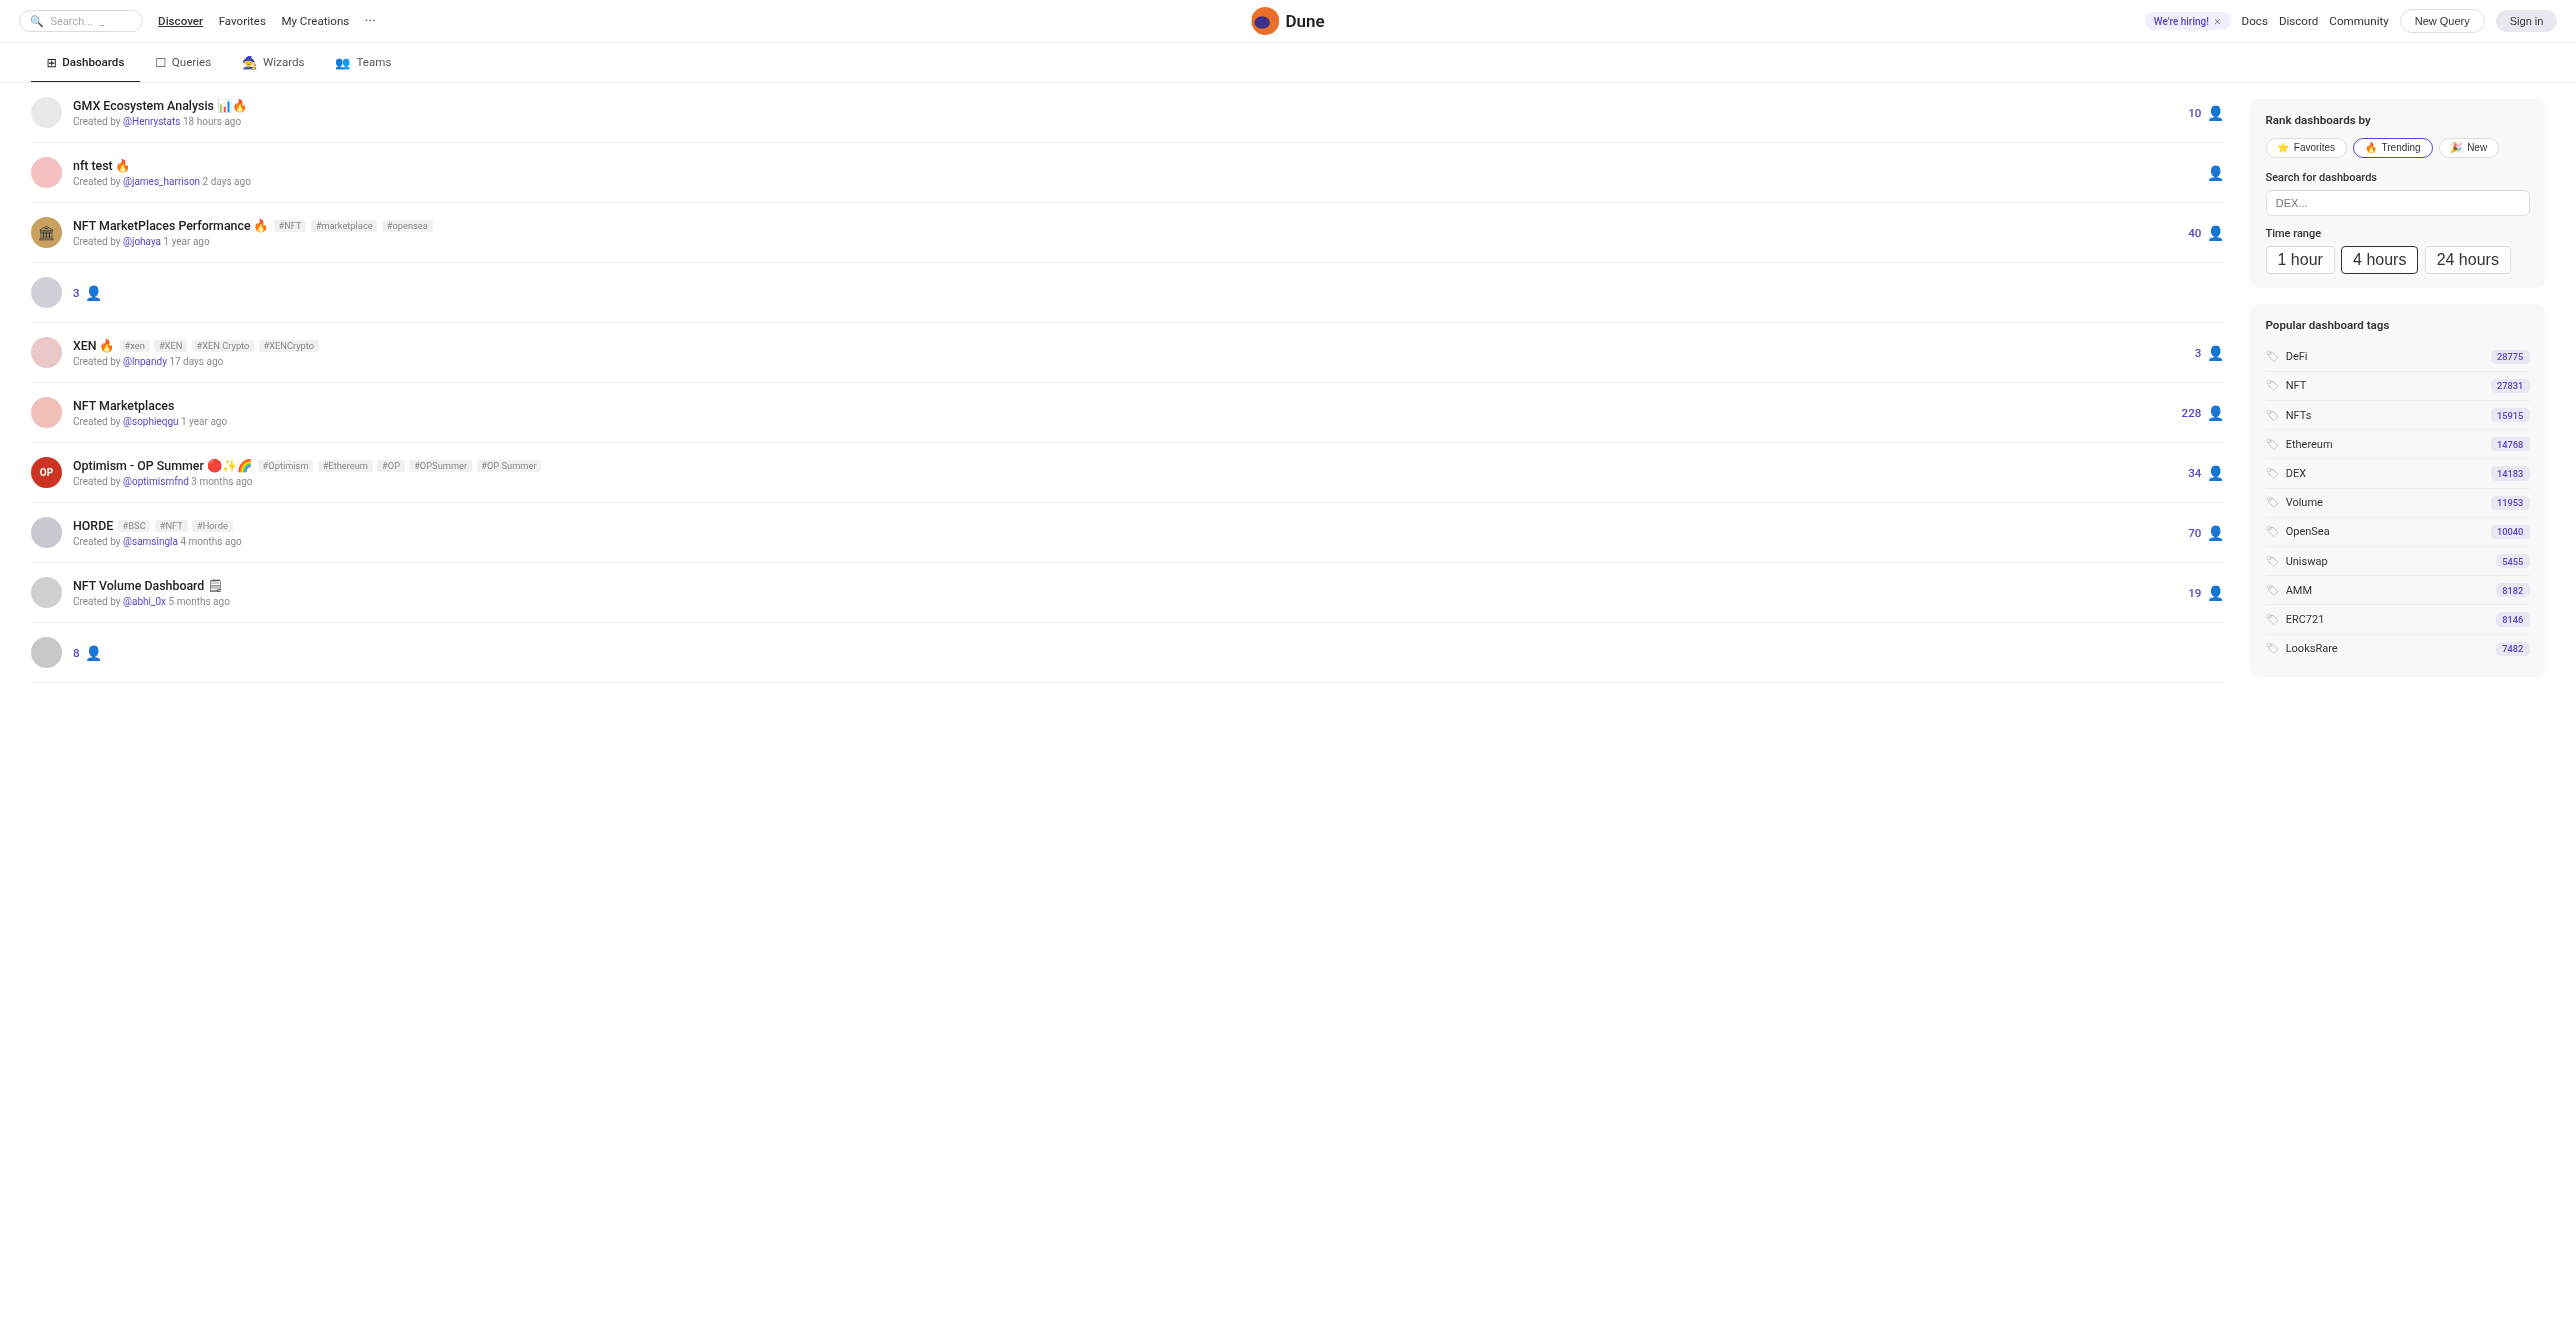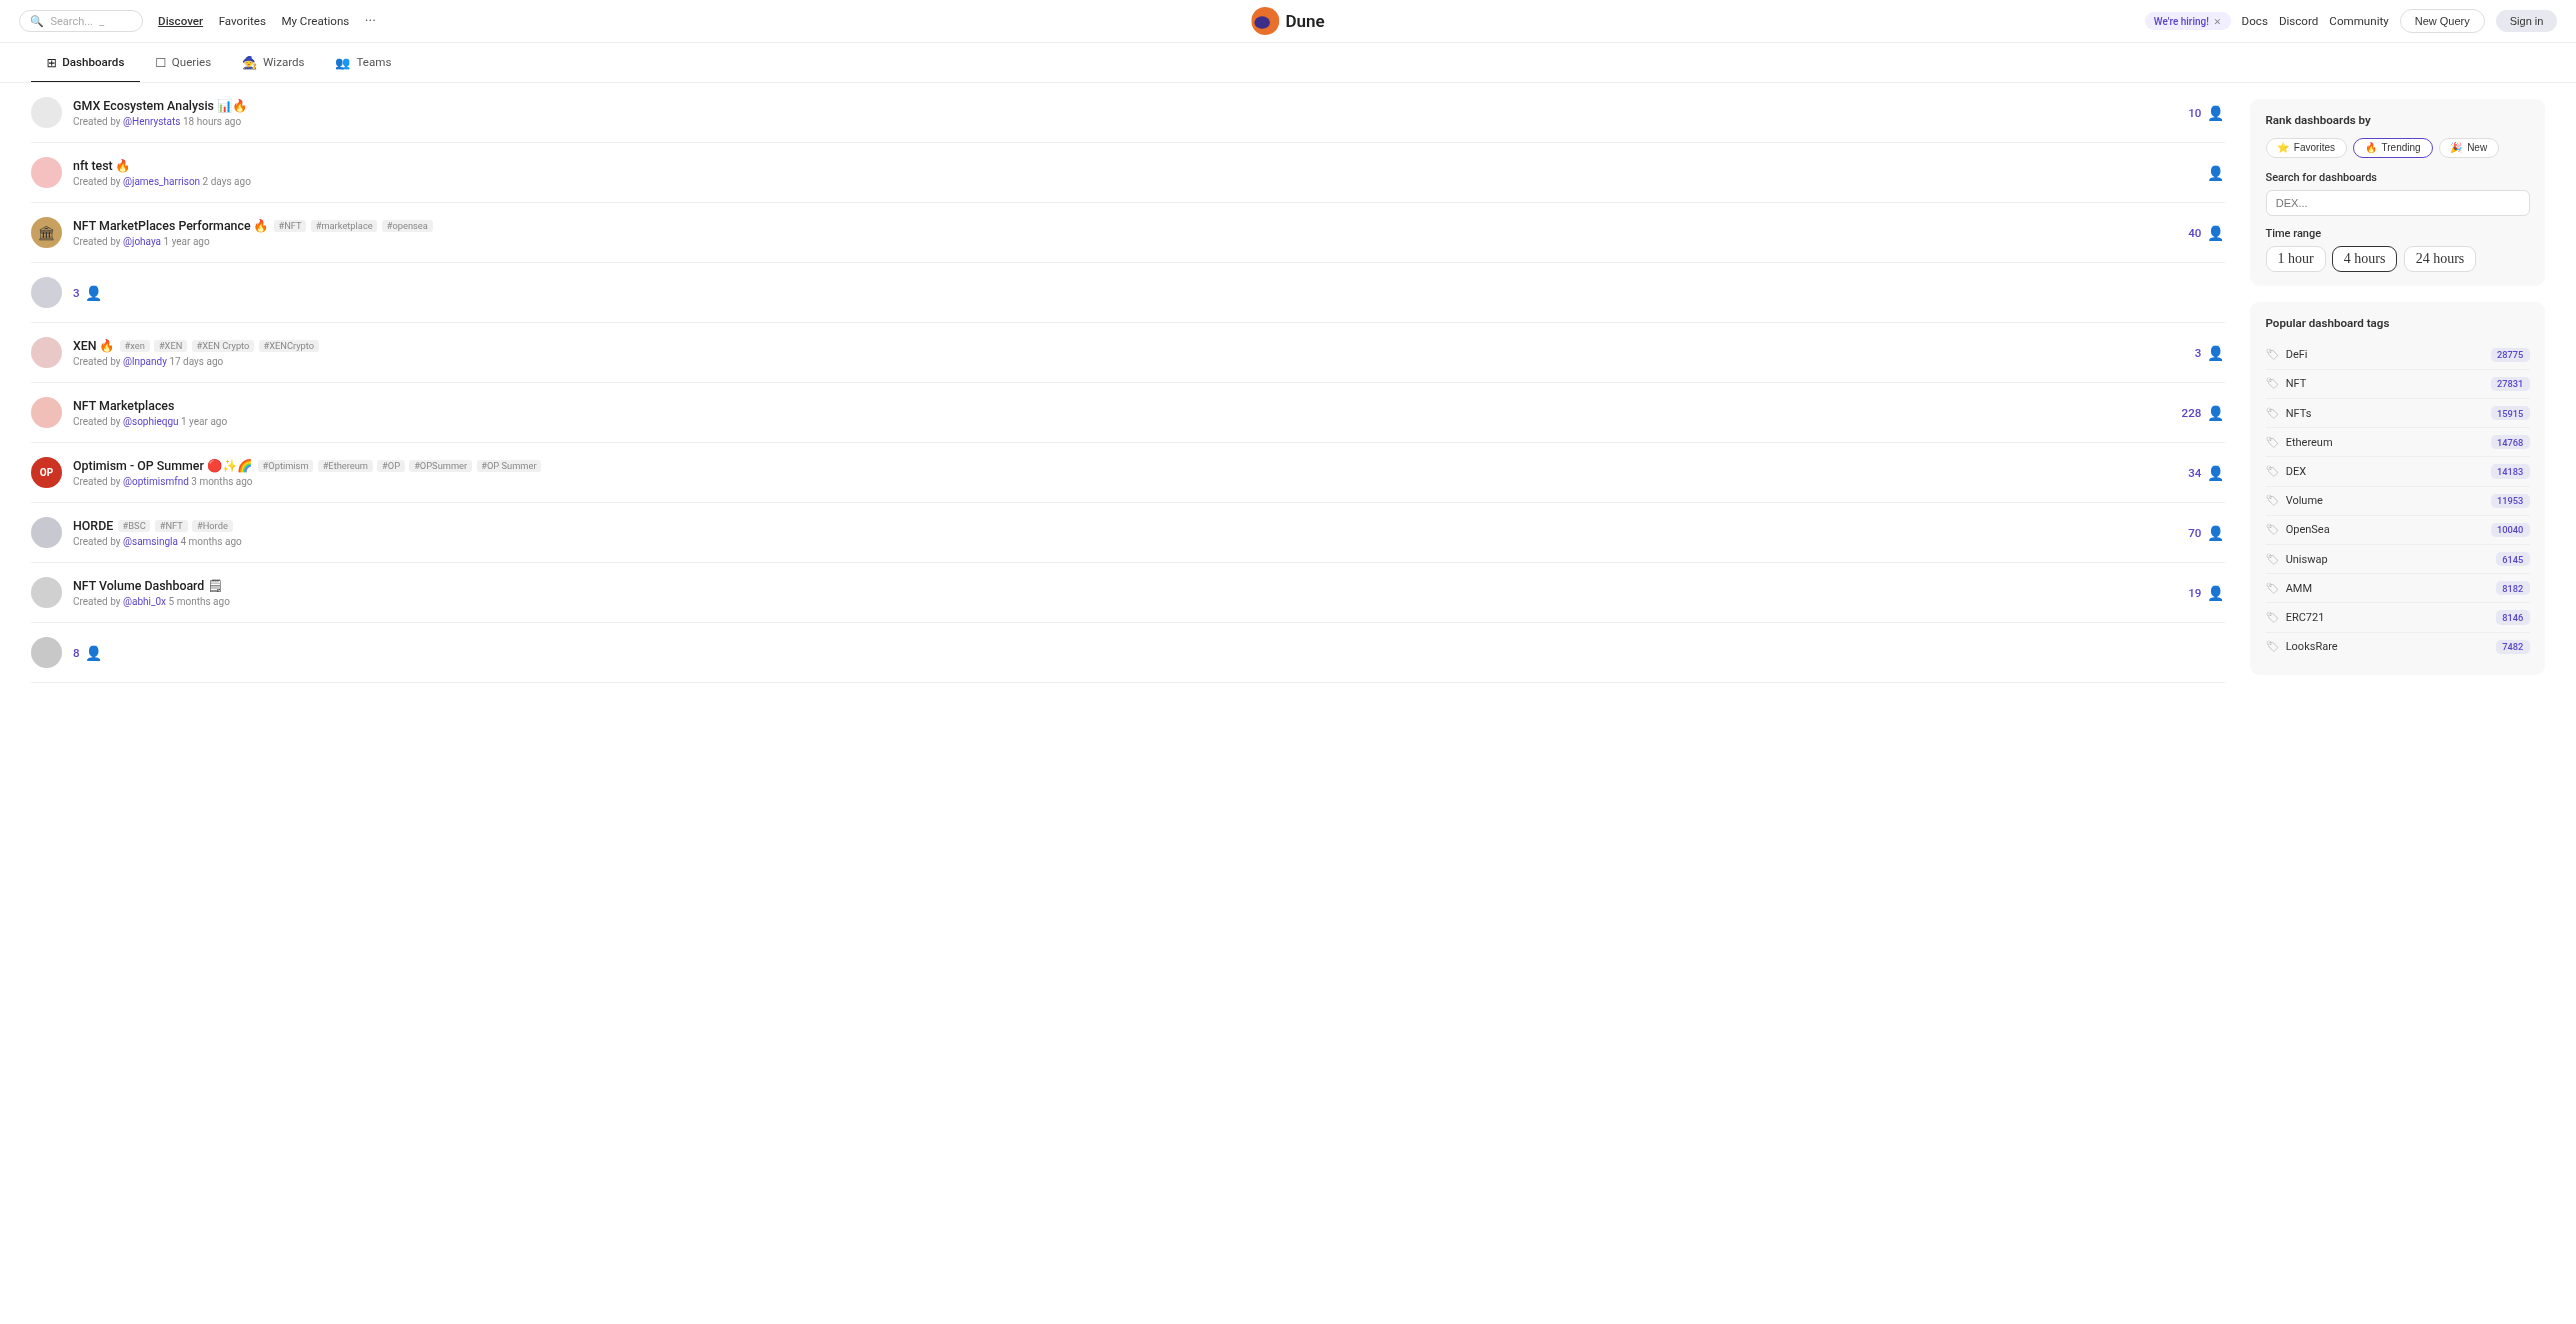--- a/index.html
+++ b/index.html
@@ -88,22 +88,22 @@
     }
     .rank-btn.active { background: #fff; border-color: #5a44cc; }
     .search-dashboards-label { font-size: 11px; font-weight: 500; color: #333; margin-bottom: 6.2px; }
     .sidebar-input {
       width: 100%; border: 1.2px solid #ddd; border-radius: 6.2px;
       padding: 6.2px 9.3px; font-size: 11px; color: #888; outline: none;
     }
     .time-range-label { font-size: 11px; font-weight: 500; color: #333; margin: 11px 0 6.2px; }
     .time-btns { display: flex; gap: 6.2px; }
     .time-btn {
-      padding: 3.9px 11px; border-radius: 9px; border: 1.2px solid #ddd;
-      background: #fff; font-size: 14px; cursor: pointer; color: #333; font-family: Liberation Serif, serif;
+      padding: 3.9px 11px; border-radius: 4px; border: 1.2px solid #ddd;
+      background: #fff; font-size: 16px; cursor: pointer; color: #333;
     }
     .time-btn.active { background: #fff; border-color: #333; font-weight: 500; }
 
     
     .tags-section { background: #f8f8f8; border-radius: 9.3px; padding: 14px 15.5px; }
     .tag-row {
       display: flex; align-items: center; justify-content: space-between;
       padding: 7px 0; border-bottom: 0.8px solid #eee; cursor: pointer;
     }
     .tag-row:last-child { border-bottom: none; }
@@ -402,21 +402,21 @@
       <span class="tag-icon">🏷</span>
       <span>OpenSea</span>
     </span>
     <span class="tag-count">10040</span>
   </div>
           <div class="tag-row">
     <span class="tag-name">
       <span class="tag-icon">🏷</span>
       <span>Uniswap</span>
     </span>
-    <span class="tag-count">6145</span>
+    <span class="tag-count">5455</span>
   </div>
           <div class="tag-row">
     <span class="tag-name">
       <span class="tag-icon">🏷</span>
       <span>AMM</span>
     </span>
     <span class="tag-count">8182</span>
   </div>
           <div class="tag-row">
     <span class="tag-name">

